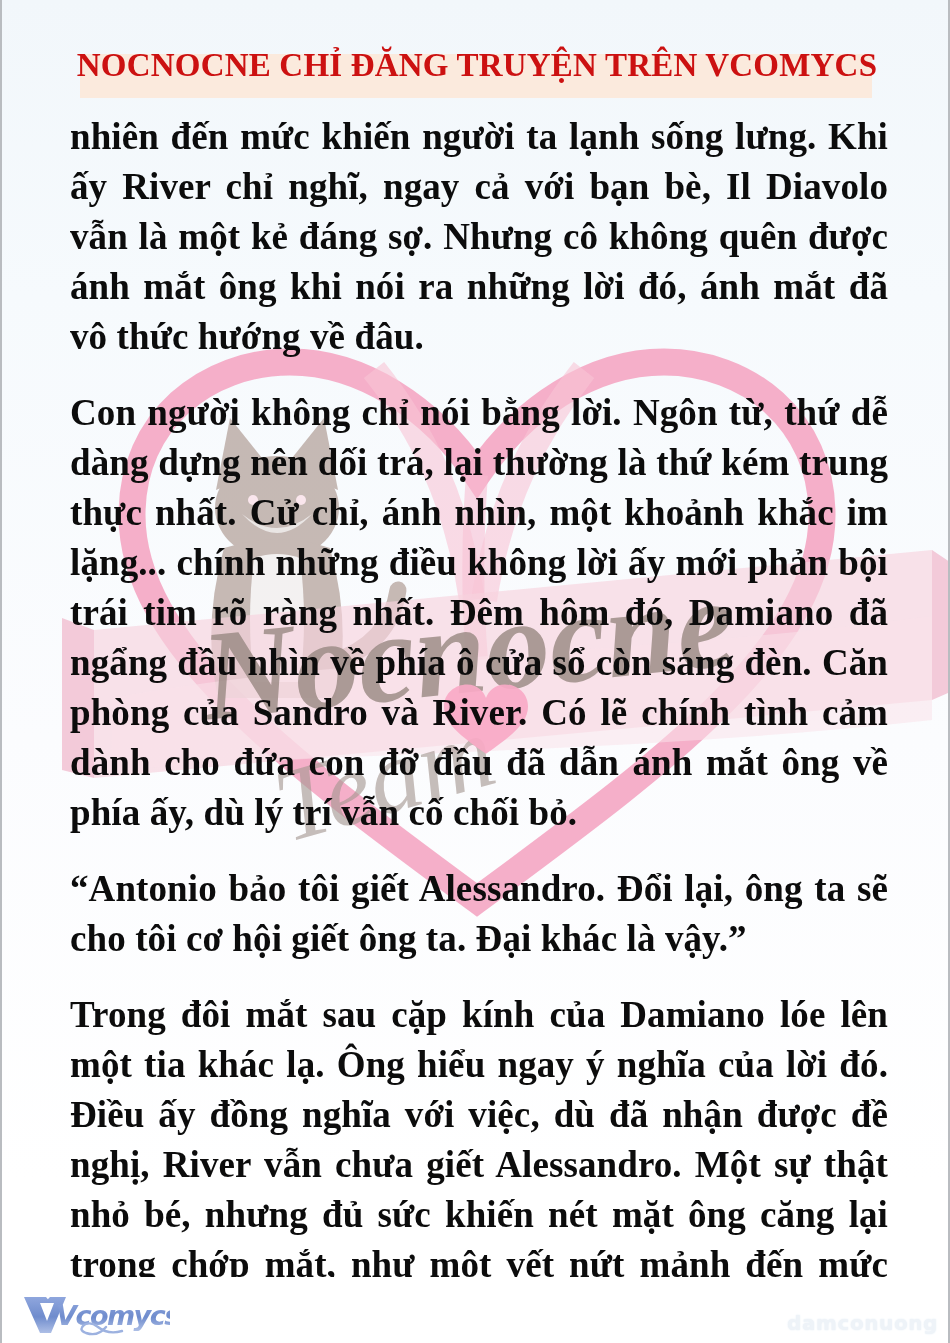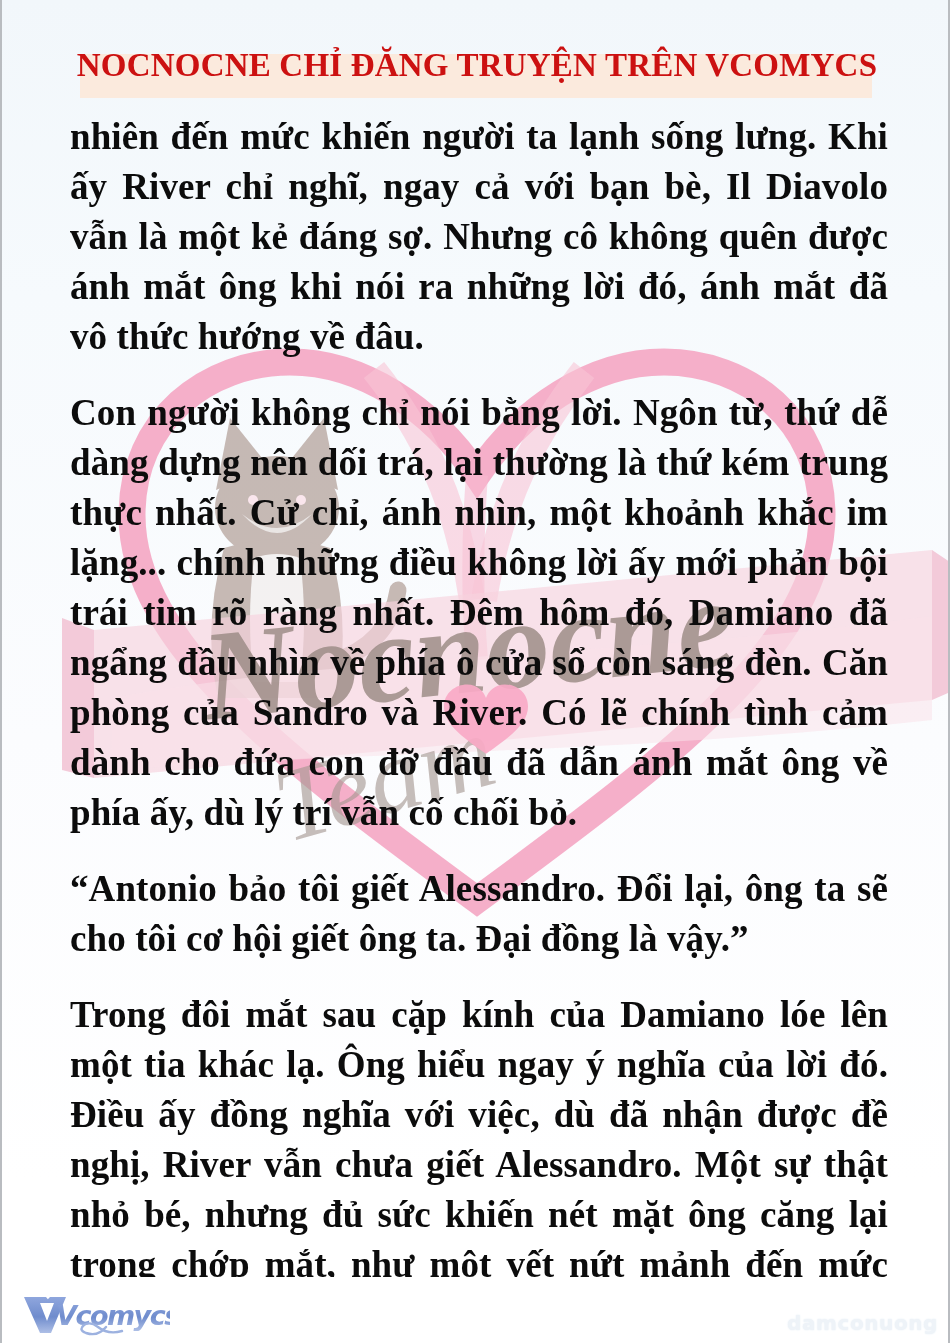--- a/index.html
+++ b/index.html
@@ -193,21 +193,21 @@
       </g>
     </svg>
   </div>
 
   <div id="header-band"></div>
   <div id="header-title">NOCNOCNE CHỈ ĐĂNG TRUYỆN TRÊN VCOMYCS</div>
 
   <div id="content">
     <p class="para">nhiên đến mức khiến người ta lạnh sống lưng. Khi ấy River chỉ nghĩ, ngay cả với bạn bè, Il Diavolo vẫn là một kẻ đáng sợ. Nhưng cô không quên được ánh mắt ông khi nói ra những lời đó, ánh mắt đã vô thức hướng về đâu.</p>
     <p class="para">Con người không chỉ nói bằng lời. Ngôn từ, thứ dễ dàng dựng nên dối trá, lại thường là thứ kém trung thực nhất. Cử chỉ, ánh nhìn, một khoảnh khắc im lặng... chính những điều không lời ấy mới phản bội trái tim rõ ràng nhất. Đêm hôm đó, Damiano đã ngẩng đầu nhìn về phía ô cửa sổ còn sáng đèn. Căn phòng của Sandro và River. Có lẽ chính tình cảm dành cho đứa con đỡ đầu đã dẫn ánh mắt ông về phía ấy, dù lý trí vẫn cố chối bỏ.</p>
-    <p class="para">“Antonio bảo tôi giết Alessandro. Đổi lại, ông ta sẽ cho tôi cơ hội giết ông ta. Đại đồng là vậy.”</p>
+    <p class="para">“Antonio bảo tôi giết Alessandro. Đổi lại, ông ta sẽ cho tôi cơ hội giết ông ta. Đại khác là vậy.”</p>
     <p class="para">Trong đôi mắt sau cặp kính của Damiano lóe lên một tia khác lạ. Ông hiểu ngay ý nghĩa của lời đó. Điều ấy đồng nghĩa với việc, dù đã nhận được đề nghị, River vẫn chưa giết Alessandro. Một sự thật nhỏ bé, nhưng đủ sức khiến nét mặt ông căng lại trong chớp mắt, như một vết nứt mảnh đến mức người khác có thể bỏ qua, nhưng River thì không. Cô nhìn thấy rất rõ.</p>
   </div>
 
   <div id="footer">
     <div id="footer-logo">
       <svg width="150" height="46" viewBox="0 0 150 46" xmlns="http://www.w3.org/2000/svg">
         <defs>
           <linearGradient id="lg" x1="0" y1="0" x2="0" y2="1">
             <stop offset="0%" stop-color="#8fa6dd"></stop>
             <stop offset="55%" stop-color="#6f8ccd"></stop>

